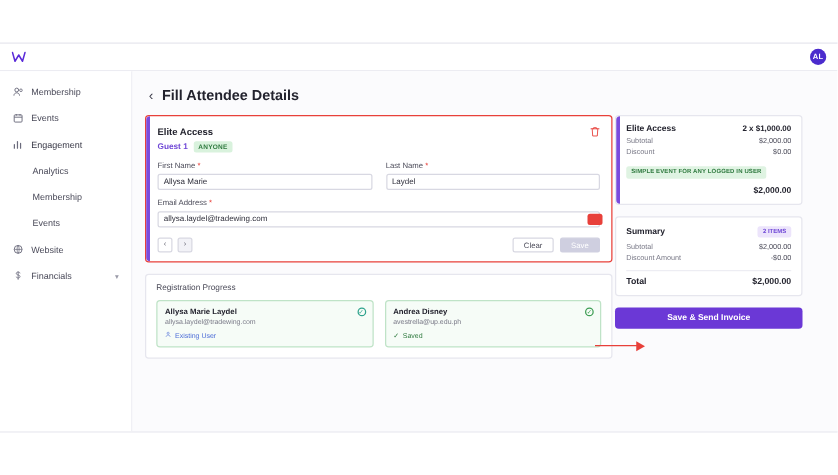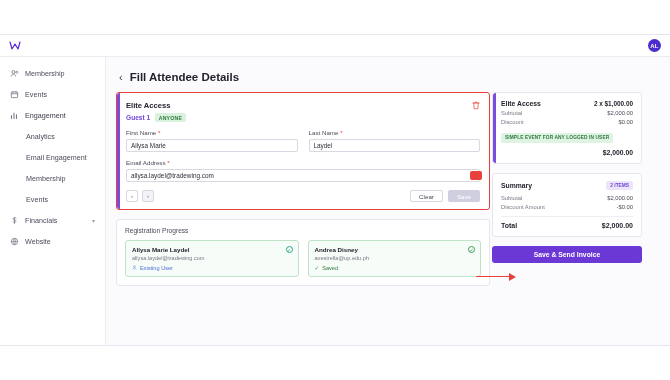--- a/index.html
+++ b/index.html
@@ -246,46 +246,43 @@
           <svg width="9" height="9" viewBox="0 0 12 12">
               <path d="M2 10V6.2M5.3 10V3M8.6 10V5" stroke="#6b6b7c" stroke-width="1.3" stroke-linecap="round"></path>
             </svg>
         </span>
         <span>Engagement</span>
       </div>
       <div class="nav-item child">
         <span>Analytics</span>
       </div>
       <div class="nav-item child">
-        <span>Email Engagement</span>
-      </div>
-      <div class="nav-item child">
         <span>Membership</span>
       </div>
       <div class="nav-item child">
         <span>Events</span>
+      </div>
+      <div class="nav-item">
+        <span class="ico">
+          <svg width="9" height="9" viewBox="0 0 12 12">
+              <circle cx="6" cy="6" r="4.2" fill="none" stroke="#6b6b7c" stroke-width="1"></circle>
+              <path d="M1.8 6h8.4M6 1.8c1.5 1.9 1.5 6.5 0 8.4M6 1.8c-1.5 1.9-1.5 6.5 0 8.4" fill="none" stroke="#6b6b7c" stroke-width="0.8"></path>
+            </svg>
+        </span>
+        <span>Website</span>
       </div>
       <div class="nav-item">
         <span class="ico">
           <svg width="9" height="9" viewBox="0 0 12 12">
               <path d="M6 1.6v8.8" stroke="#6b6b7c" stroke-width="0.9"></path>
               <path d="M8 3.6c0-1-1-1.4-2-1.4S4 2.7 4 3.7s1 1.3 2 1.6 2 .6 2 1.7-1 1.5-2 1.5-2-.5-2-1.4" fill="none" stroke="#6b6b7c" stroke-width="0.9"></path>
             </svg>
         </span>
         <span>Financials</span>
         <span class="nav-caret">▾</span>
-      </div>
-      <div class="nav-item">
-        <span class="ico">
-          <svg width="9" height="9" viewBox="0 0 12 12">
-              <circle cx="6" cy="6" r="4.2" fill="none" stroke="#6b6b7c" stroke-width="1"></circle>
-              <path d="M1.8 6h8.4M6 1.8c1.5 1.9 1.5 6.5 0 8.4M6 1.8c-1.5 1.9-1.5 6.5 0 8.4" fill="none" stroke="#6b6b7c" stroke-width="0.8"></path>
-            </svg>
-        </span>
-        <span>Website</span>
       </div>
     </div>
 
     <div class="main">
       <div class="page-head">
         <span class="back-chevron">‹</span>
         <span class="page-title">Fill Attendee Details</span>
       </div>
 
       <div class="content-row">

